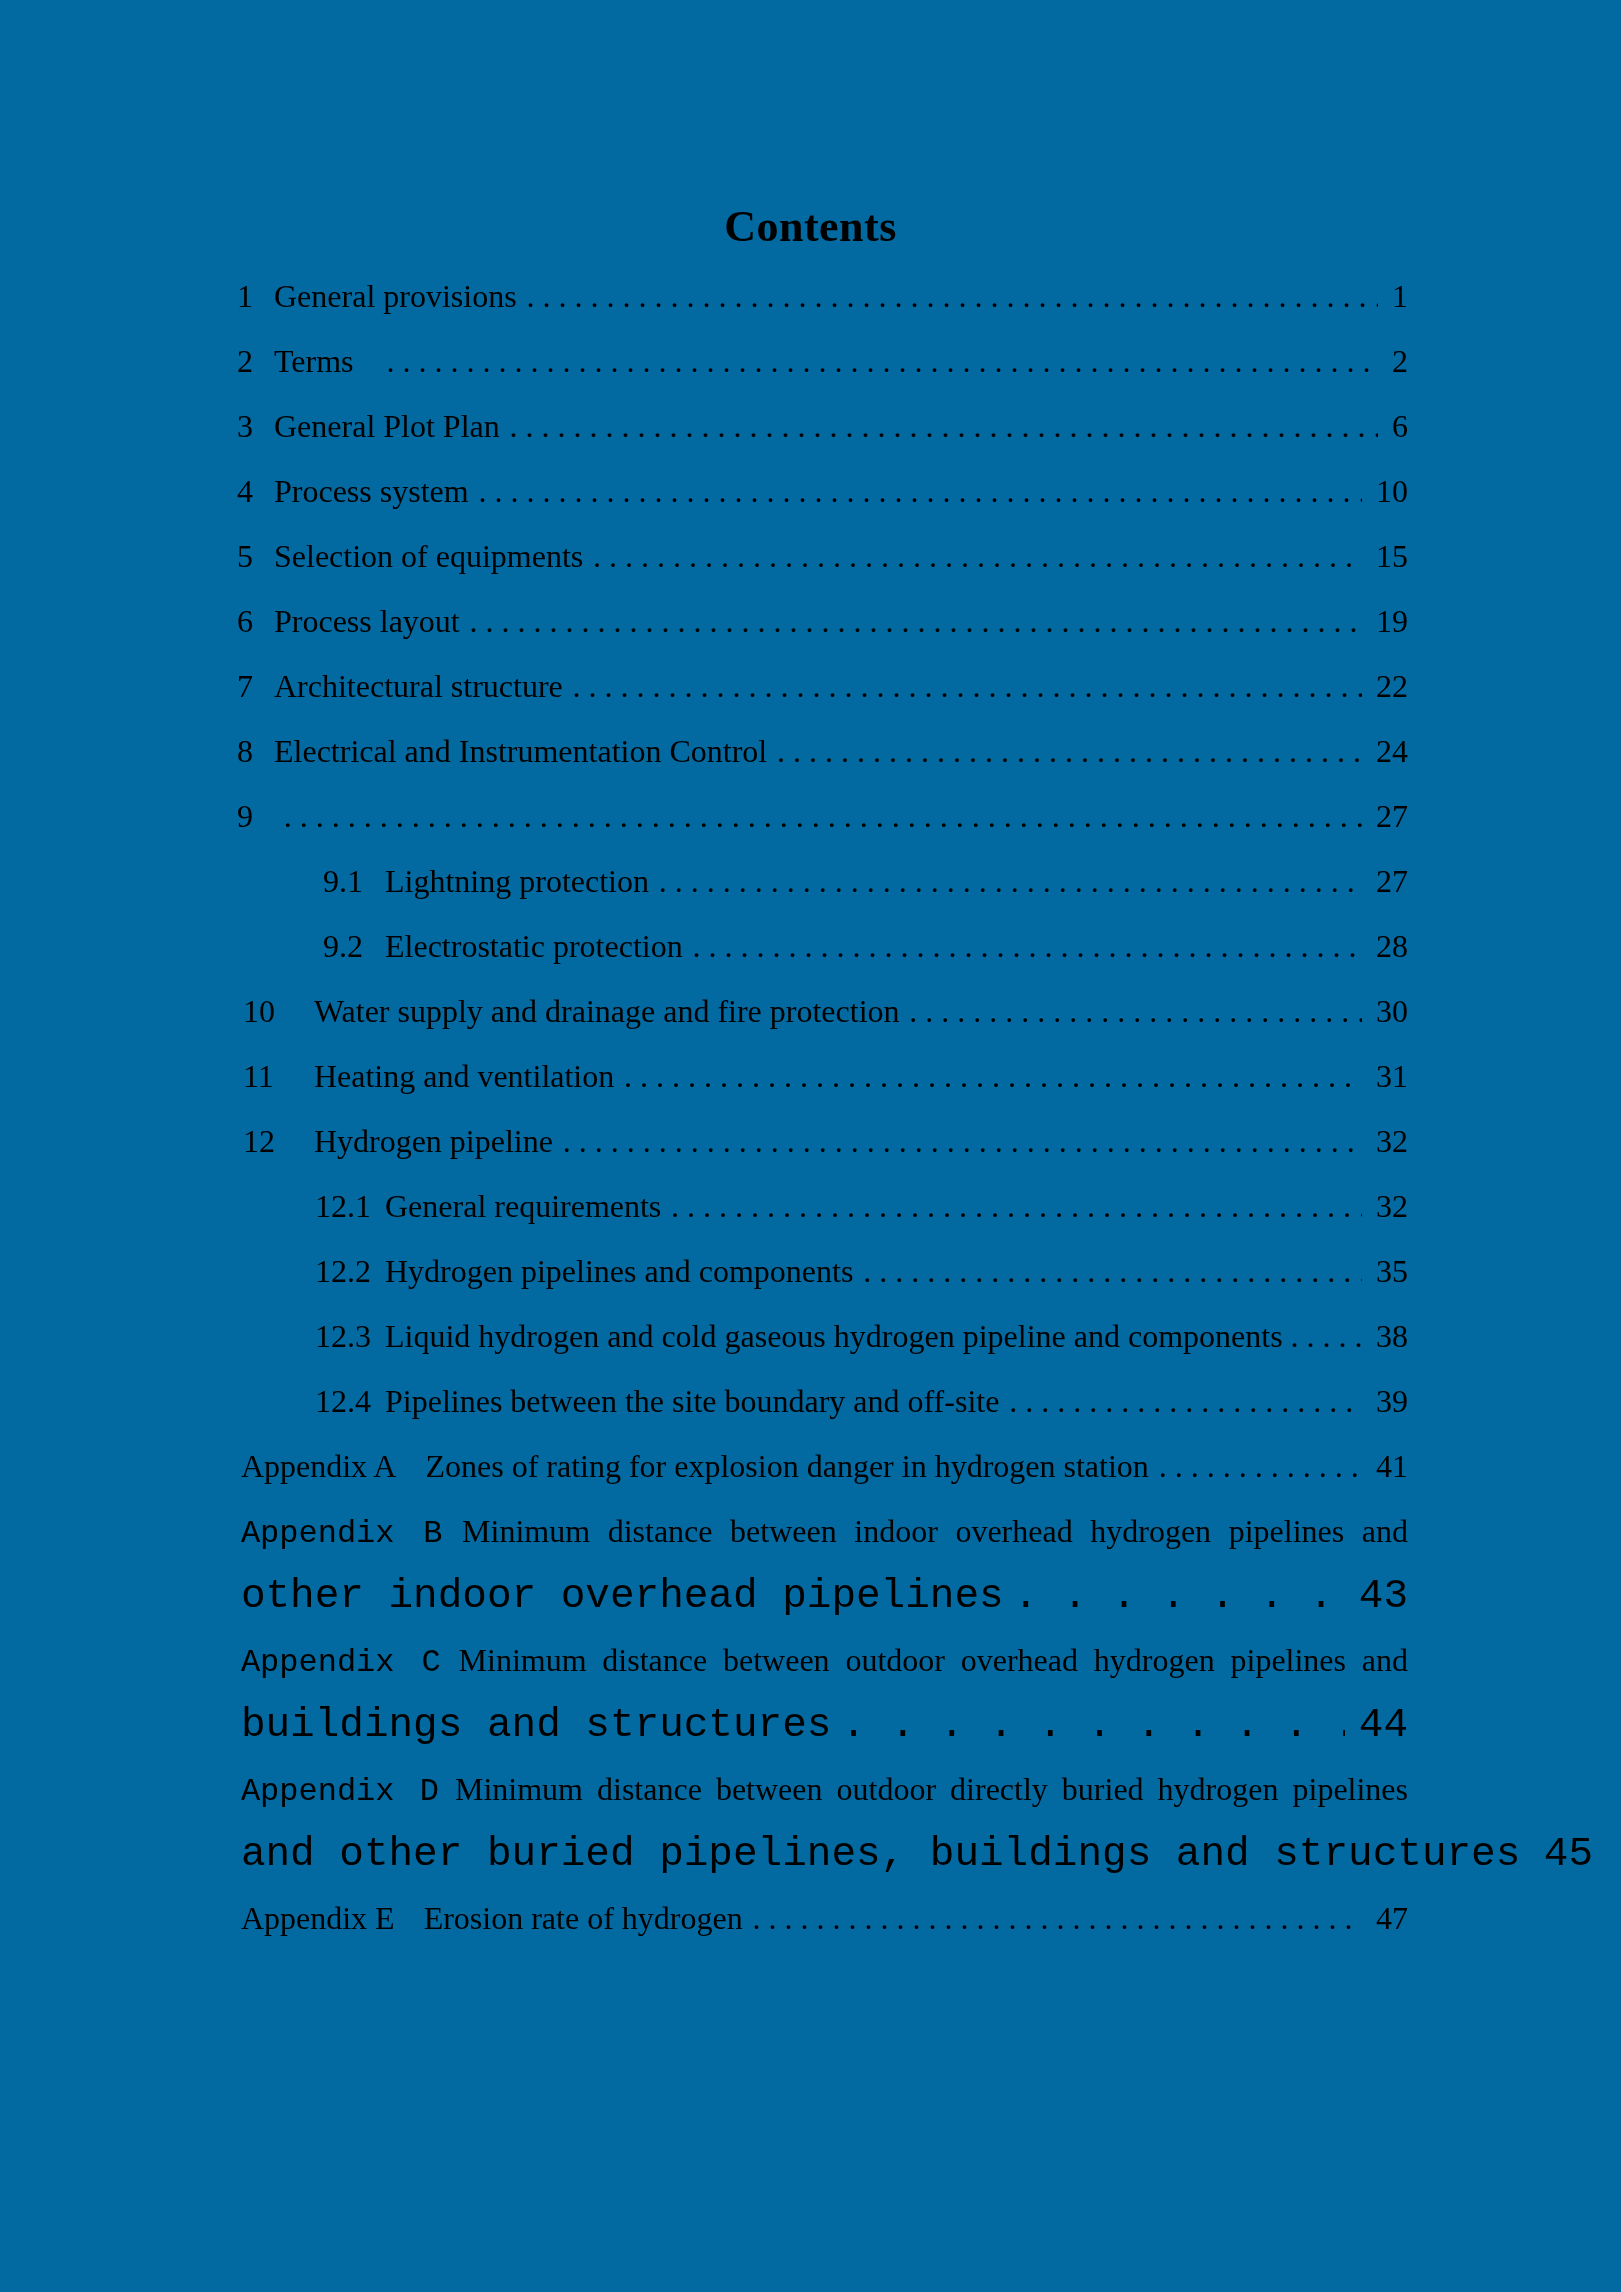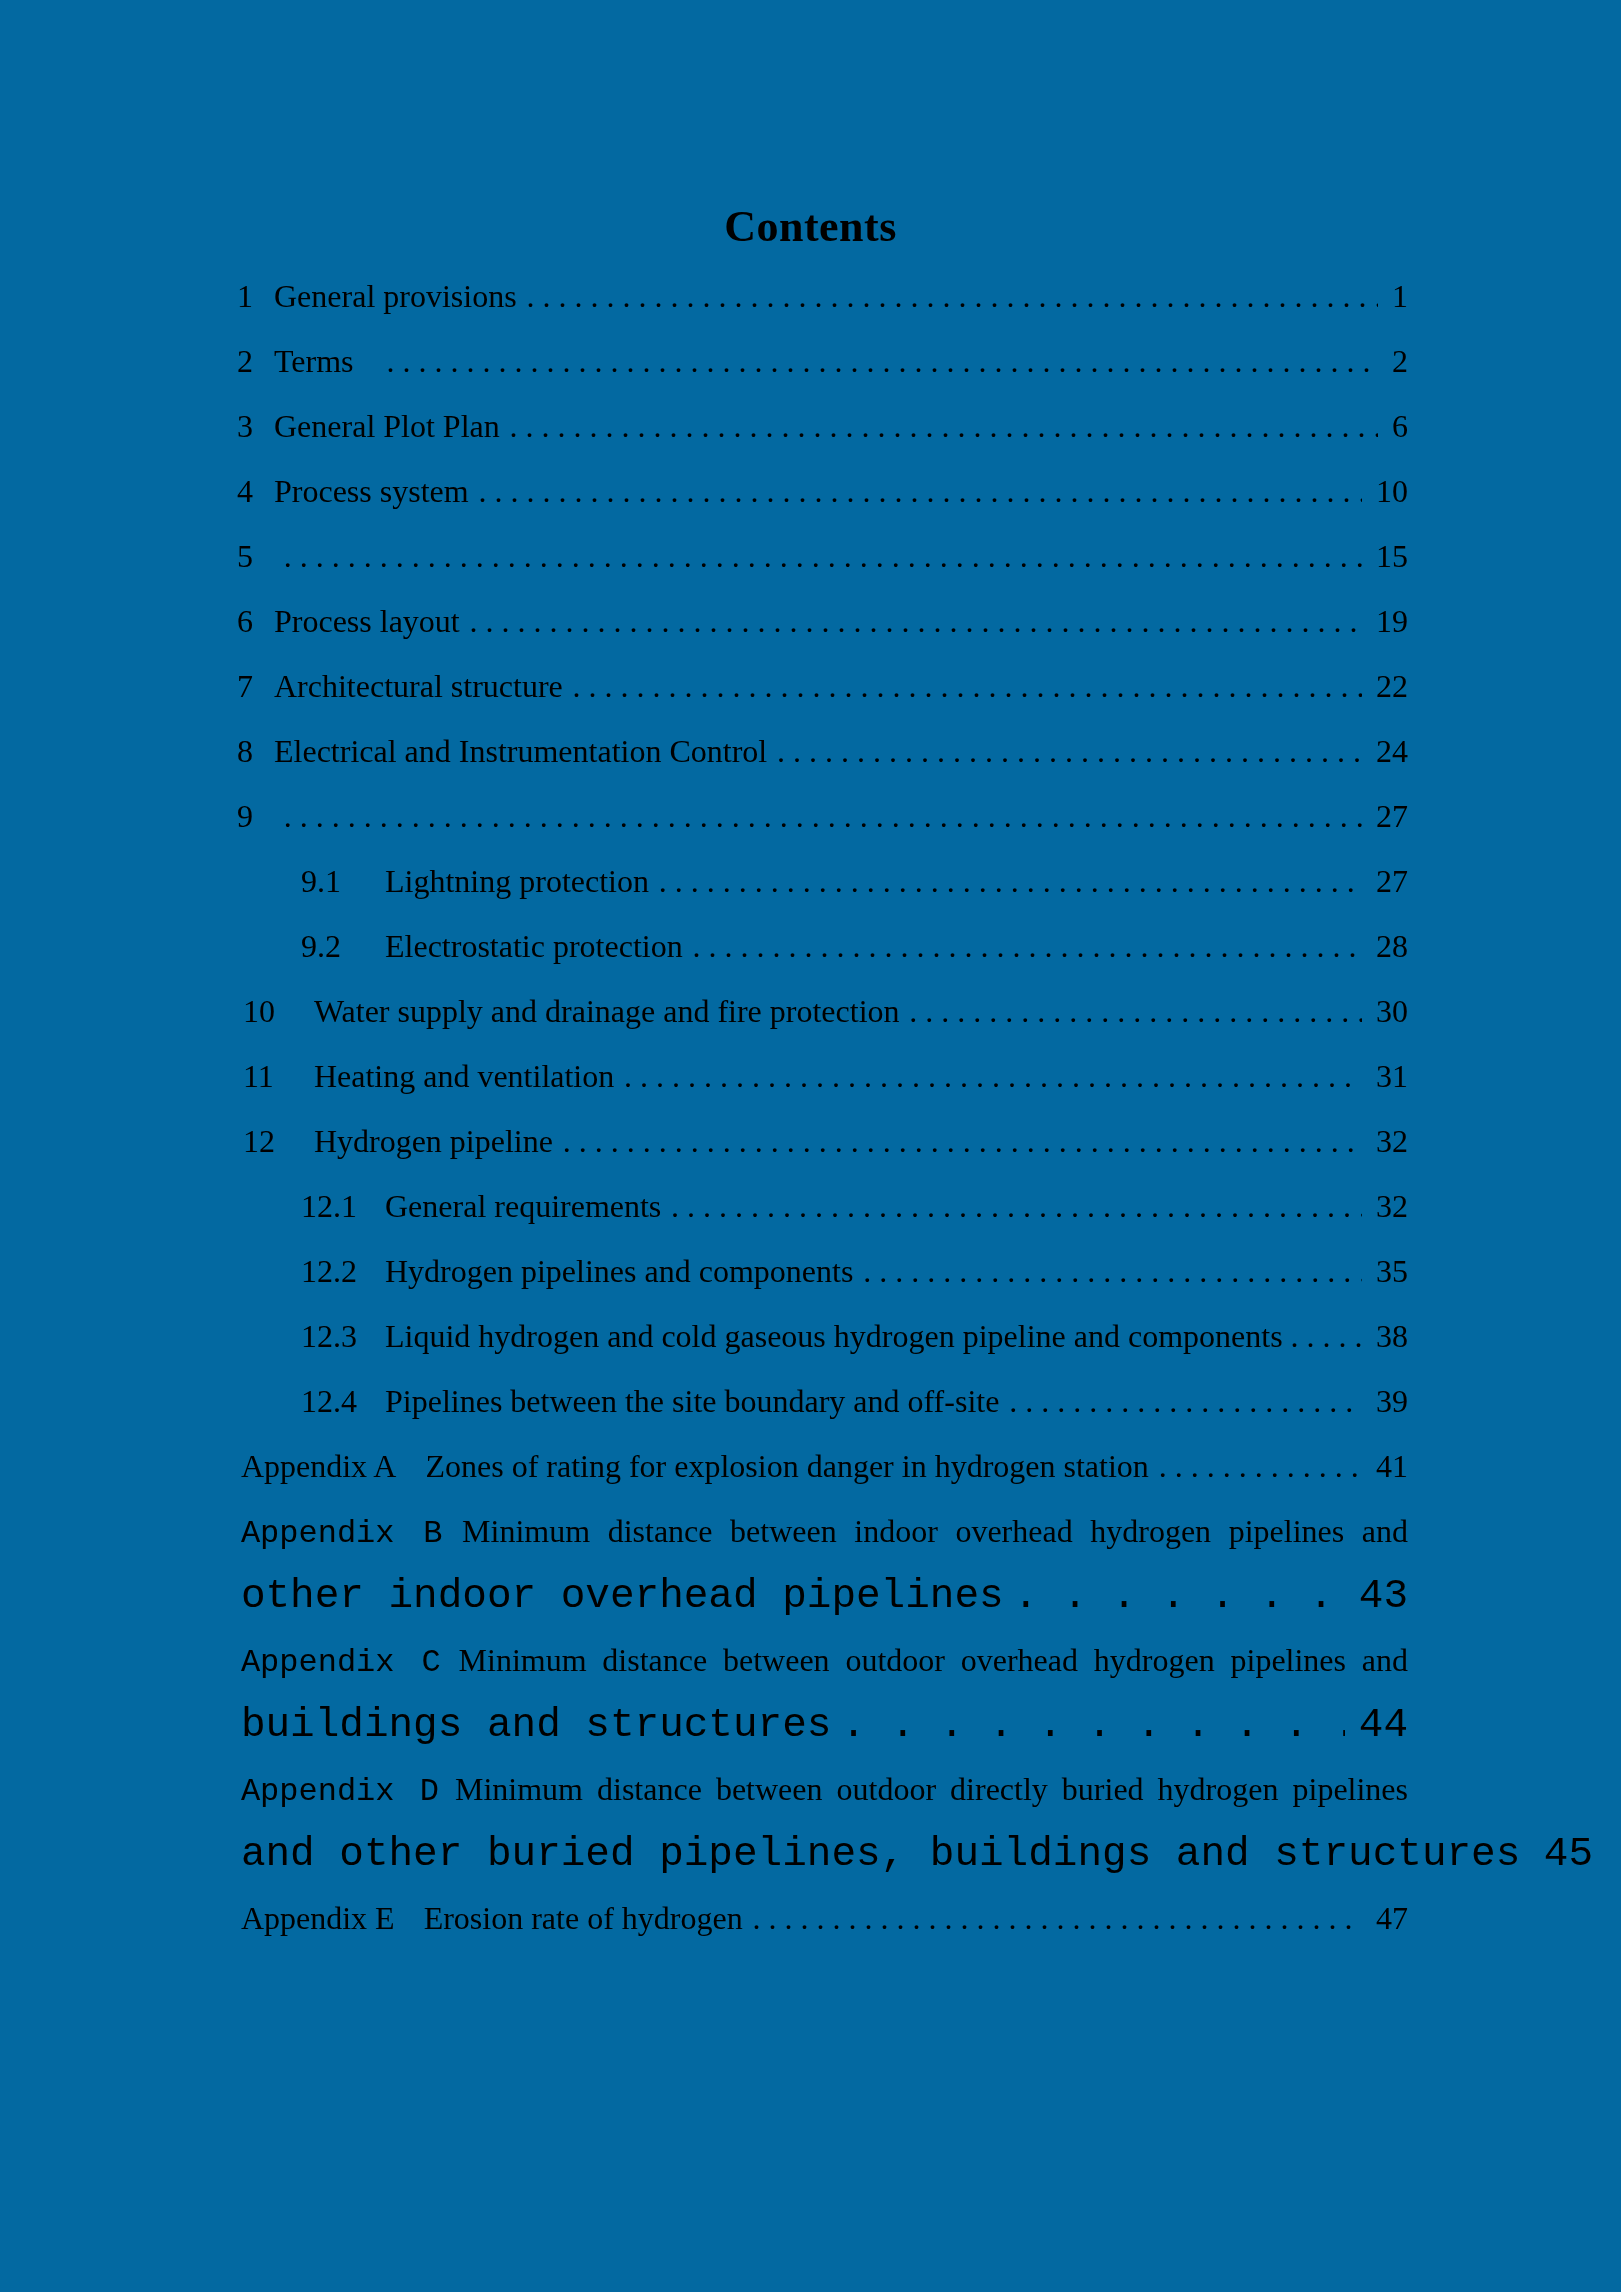--- a/index.html
+++ b/index.html
@@ -35,21 +35,21 @@
     line-height: 65px;
     height: 65px;
     white-space: nowrap;
   }
   .row .num { flex: 0 0 auto; }
   .row .label { flex: 0 0 auto; }
   .lvl1 .num { min-width: 37px; }
   .two { padding-left: 5.9px; }
   .two .num { min-width: 71px; }
   .sub { padding-left: 64px; }
-  .sub .num { min-width: 84px; }
+  .sub .num { min-width: 84px; text-align: center; }
   .appx { padding-left: 3.9px; }
   .appx .num { margin-right: 29px; }
   .dots {
     flex: 1 1 auto;
     overflow: hidden;
     white-space: nowrap;
     margin: 0 13.7px 0 9.8px;
     min-width: 0;
   }
   .gap-before-dots .dots { margin-left: 33px; }
@@ -109,20 +109,21 @@
 
     <div class="row lvl1">
       <span class="num">4</span>
       <span class="label">Process system</span>
       <span class="dots">. . . . . . . . . . . . . . . . . . . . . . . . . . . . . . . . . . . . . . . . . . . . . . . . . . . . . . . . . . . . . . . . . . . . . . . . . . . . . . . . . . . . . . . . . . . . . . . . . . . . . . . . . . . . . . . . . . . . . . . . . . . . . . . . . . . . . . . . . . . . . . . . . . . . . . . . . . . . . . . . </span>
       <span class="pg">10</span>
     </div>
 
     <div class="row lvl1">
       <span class="num">5</span>
+      <span class="label">Selection of equipments</span>
       <span class="dots">. . . . . . . . . . . . . . . . . . . . . . . . . . . . . . . . . . . . . . . . . . . . . . . . . . . . . . . . . . . . . . . . . . . . . . . . . . . . . . . . . . . . . . . . . . . . . . . . . . . . . . . . . . . . . . . . . . . . . . . . . . . . . . . . . . . . . . . . . . . . . . . . . . . . . . . . . . . . . . . . </span>
       <span class="pg">15</span>
     </div>
 
     <div class="row lvl1">
       <span class="num">6</span>
       <span class="label">Process layout</span>
       <span class="dots">. . . . . . . . . . . . . . . . . . . . . . . . . . . . . . . . . . . . . . . . . . . . . . . . . . . . . . . . . . . . . . . . . . . . . . . . . . . . . . . . . . . . . . . . . . . . . . . . . . . . . . . . . . . . . . . . . . . . . . . . . . . . . . . . . . . . . . . . . . . . . . . . . . . . . . . . . . . . . . . . </span>
       <span class="pg">19</span>
     </div>

